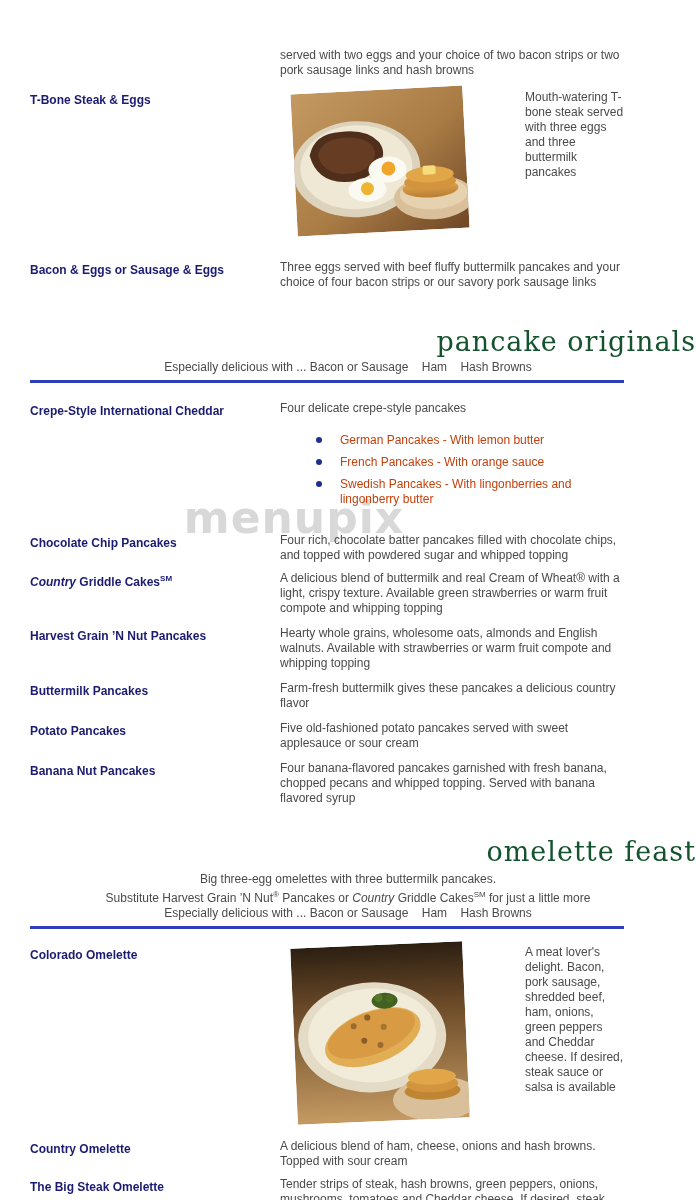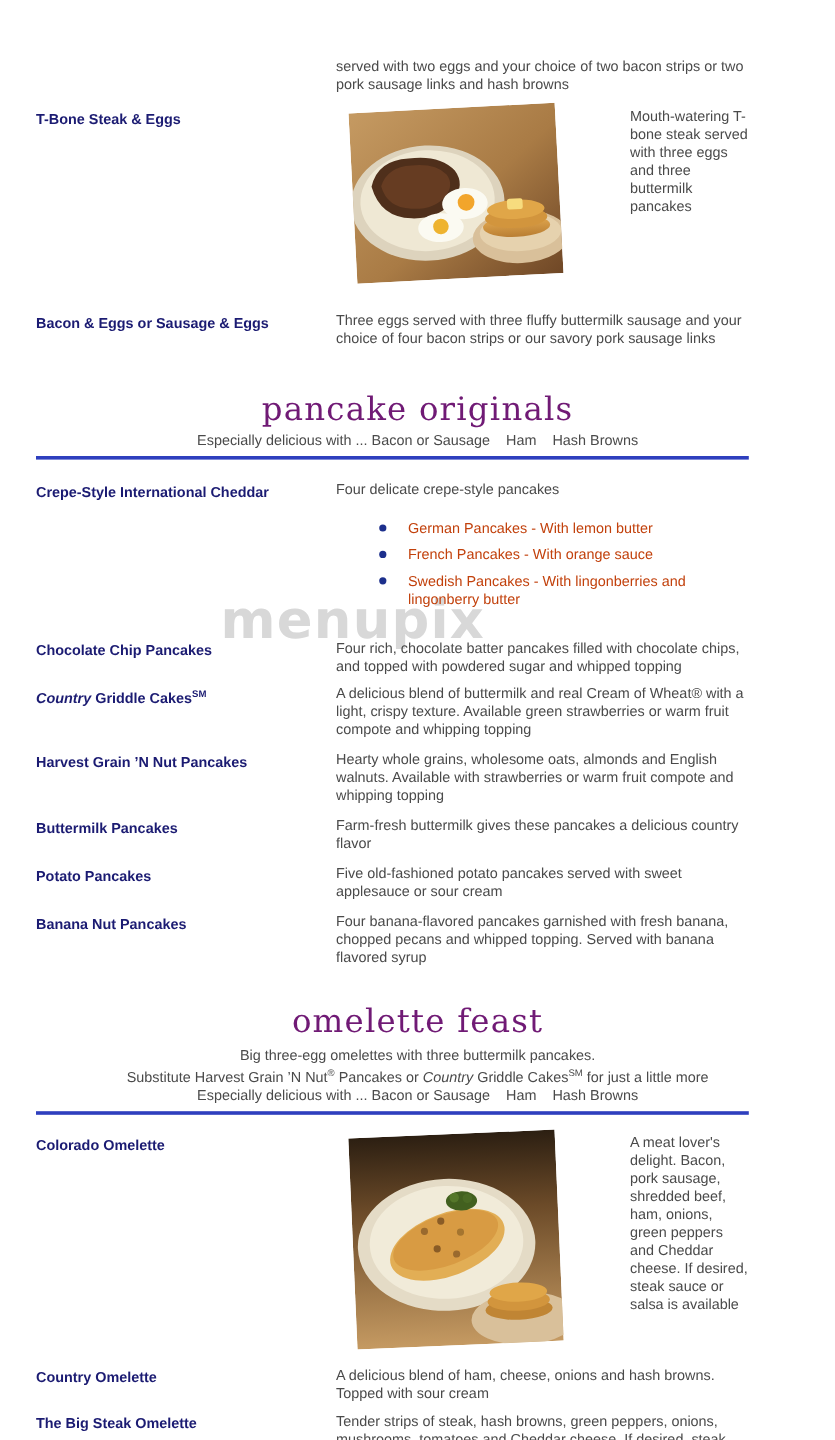--- a/index.html
+++ b/index.html
@@ -18,22 +18,22 @@
   .row { display: grid; grid-template-columns: 206px 1fr; margin: 0 72px 0 30px; gap: 44px; }
   .row.with-photo { grid-template-columns: 206px 201px 1fr; }
 
   .item-name { font-weight: bold; font-size: 12px; line-height: 15px; color: #1b1b72; }
   .item-name .ital { font-style: italic; }
   .desc { font-size: 12px; line-height: 15px; color: #4a4a4a; }
   .sup { font-size: 8px; vertical-align: super; }
   .ital { font-style: italic; }
 
   .section-title {
-    text-align: center; font-family: "DejaVu Serif", "Liberation Serif", serif;
-    font-size: 27px; line-height: 32px; color: #701a75; letter-spacing: 1px;
+    text-align: right; font-family: "DejaVu Serif", "Liberation Serif", serif;
+    font-size: 27px; line-height: 32px; color: #14532d; letter-spacing: 1px;
   }
   .tagline { text-align: center; font-size: 12px; line-height: 15px; color: #4a4a4a; white-space: pre-wrap; margin-top: 2px; }
   .intro-line { text-align: center; font-size: 12px; line-height: 15px; color: #4a4a4a; }
   .rule { height: 3px; background: #2e3fbe; margin: 5px 72px 0 30px; }
 
   .bullets { padding-left: 36px; display: flex; flex-direction: column; gap: 7px; }
   .bullet { display: flex; }
   .bullet .dot { width: 6px; height: 6px; border-radius: 50%; background: #1c2f8c; margin-top: 4px; flex: 0 0 6px; }
   .bullet .btext { margin-left: 18px; font-size: 12px; line-height: 15px; color: #c2410c; }
 
@@ -92,21 +92,21 @@
           </svg>
         </div>
       </div>
       <div class="desc">Mouth-watering T-bone steak served with three eggs and three buttermilk pancakes</div>
     </div>
 
     <div class="row" style="margin-top:28px">
       <div>
         <span class="item-name">Bacon &amp; Eggs or Sausage &amp; Eggs</span>
       </div>
-      <div class="desc">Three eggs served with three fluffy buttermilk sausage and your choice of four bacon strips or our savory pork sausage links</div>
+      <div class="desc">Three eggs served with beef fluffy buttermilk pancakes and your choice of four bacon strips or our savory pork sausage links</div>
     </div>
 
     <div class="section-title" style="margin-top:36px">pancake originals</div>
     <div class="tagline">Especially delicious with ... Bacon or Sausage    Ham    Hash Browns</div>
     <div class="rule"></div>
 
     <div class="row" style="margin-top:18px">
       <div>
         <span class="item-name">Crepe-Style International Cheddar</span>
       </div>

